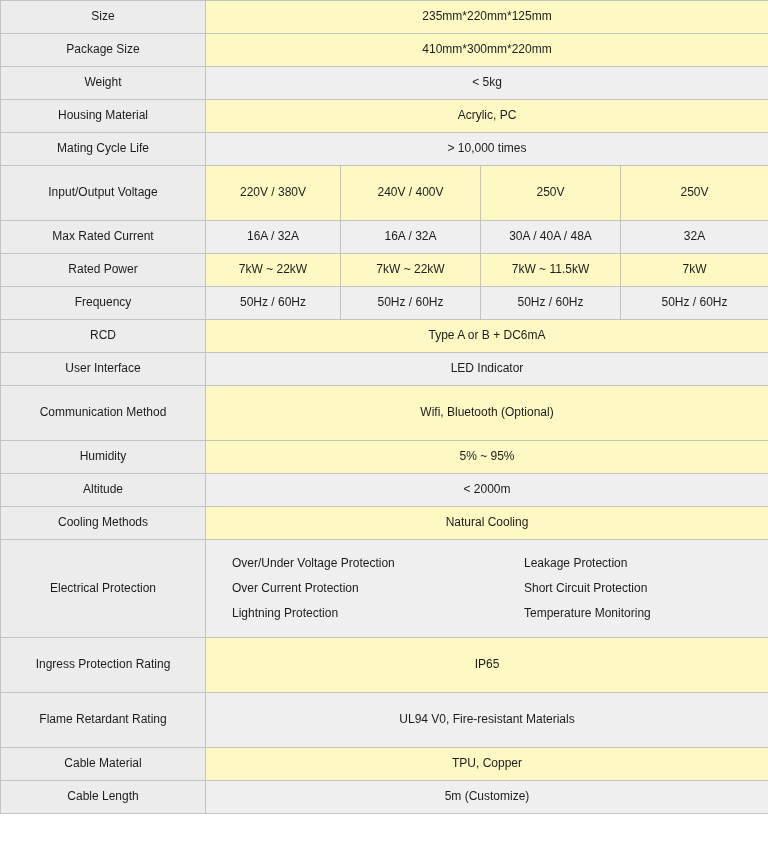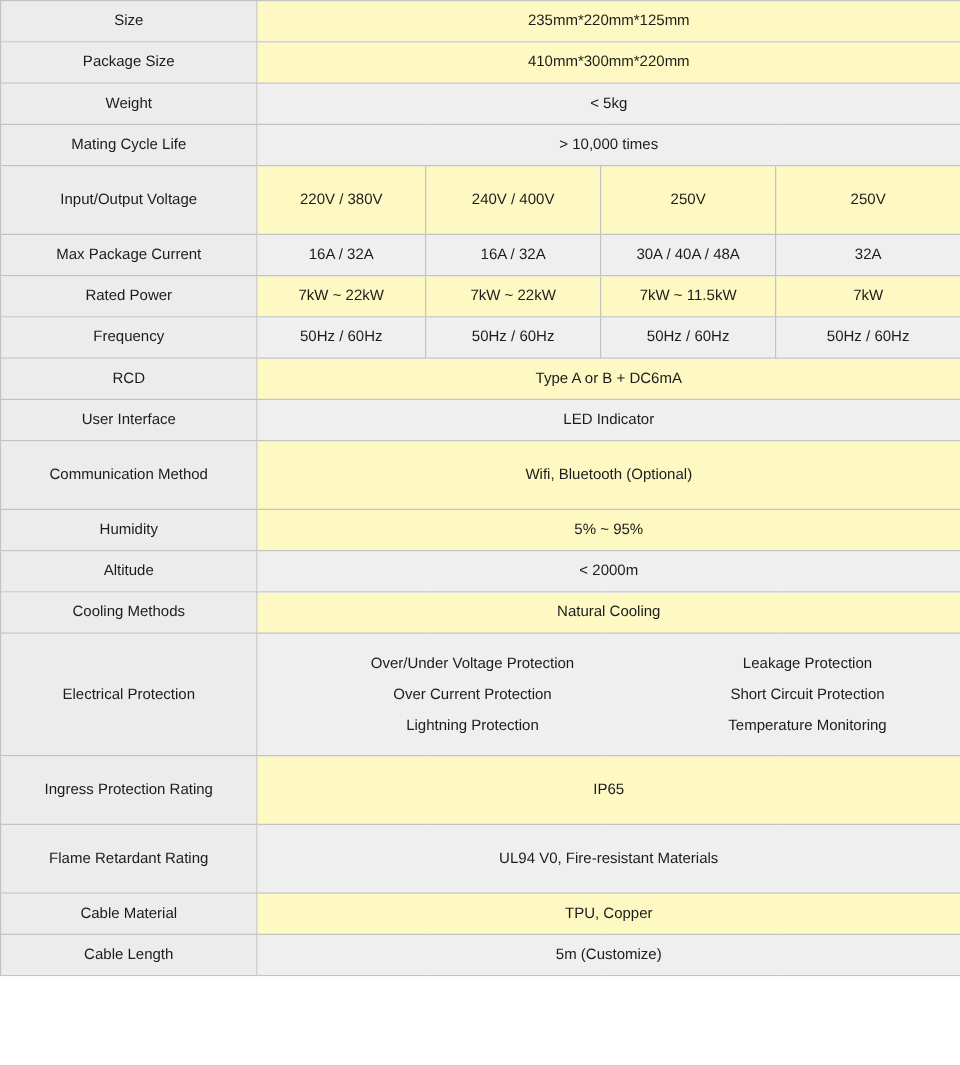--- a/index.html
+++ b/index.html
@@ -36,21 +36,21 @@
   tr.h-double { height: 55px; margin-left: 42px; }
   tr.h-big    { height: 98px; }
   td.protection-cell {
     text-align: left;
     padding: 8px 0 8px 26px;
   }
   .protection-wrap {
     display: flex;
     align-items: flex-start;
   }
-  .protection-col { line-height: 25px; text-align: center; }
+  .protection-col { line-height: 25px; }
   .protection-col.col-left { width: 292px; }
   .protection-col.col-right { flex: 1; }
 </style>
 </head>
 <body>
 
 <table class="spec-table">
   <colgroup>
     <col style="width:205px">
     <col style="width:135px">
@@ -68,36 +68,40 @@
     <tr class="h-single">
       <td class="label-cell">Package Size</td>
       <td class="value-cell" colspan="4">410mm*300mm*220mm</td>
     </tr>
 
     <tr class="h-single shaded">
       <td class="label-cell">Weight</td>
       <td class="value-cell" colspan="4">&lt; 5kg</td>
     </tr>
 
+    <tr class="h-single">
+      <td class="label-cell">Housing Material</td>
+      <td class="value-cell" colspan="4">Acrylic, PC</td>
+    </tr>
 
     <tr class="h-single shaded">
       <td class="label-cell">Mating Cycle Life</td>
       <td class="value-cell" colspan="4">&gt; 10,000 times</td>
     </tr>
 
     <tr class="h-double">
       <td class="label-cell">Input/Output Voltage</td>
       <td class="value-cell">220V / 380V</td>
       <td class="value-cell">240V / 400V</td>
       <td class="value-cell">250V</td>
       <td class="value-cell">250V</td>
     </tr>
 
     <tr class="h-single shaded">
-      <td class="label-cell">Max Package Current</td>
+      <td class="label-cell">Max Rated Current</td>
       <td class="value-cell" style="padding:2px 4px">16A / 32A</td>
       <td class="value-cell" style="padding:2px 4px">16A / 32A</td>
       <td class="value-cell" style="padding:2px 4px">30A / 40A / 48A</td>
       <td class="value-cell" style="padding:2px 4px">32A</td>
     </tr>
 
     <tr class="h-single">
       <td class="label-cell">Rated Power</td>
       <td class="value-cell" style="padding:2px 4px">7kW ~ 22kW</td>
       <td class="value-cell" style="padding:2px 4px">7kW ~ 22kW</td>

